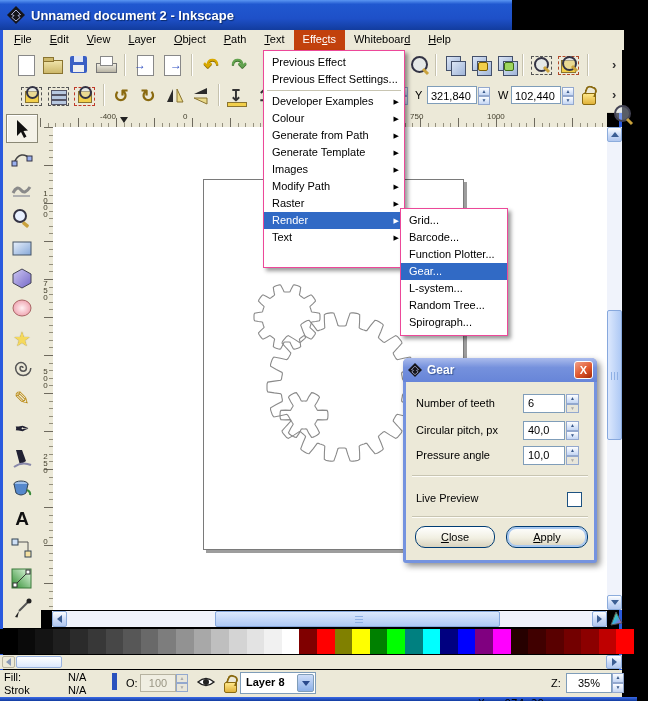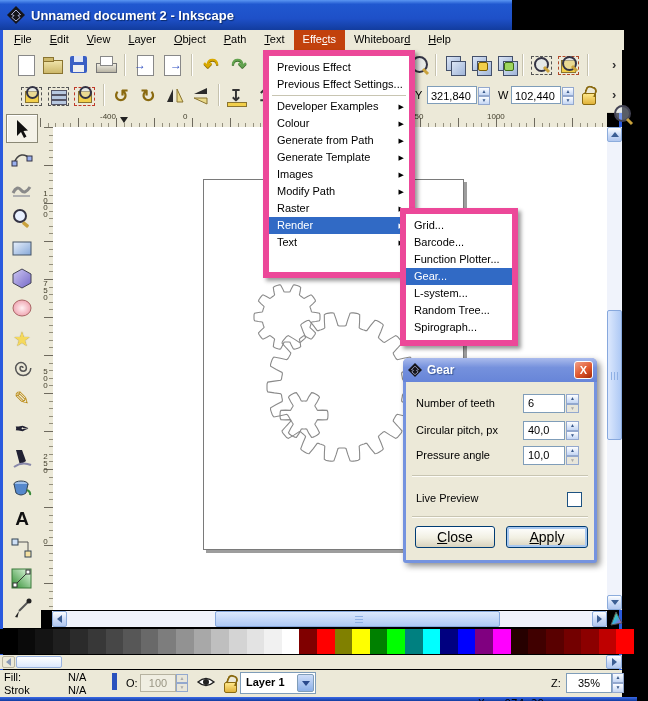--- a/index.html
+++ b/index.html
@@ -88,21 +88,21 @@
   .sb-thumb.h{background:linear-gradient(180deg,#dce8fd,#aec9f5);}
   .chev{width:0;height:0;}
   .chev.up{border-left:4px solid transparent;border-right:4px solid transparent;border-bottom:5px solid #3b5e94;}
   .chev.down{border-left:4px solid transparent;border-right:4px solid transparent;border-top:5px solid #3b5e94;}
   .chev.left{border-top:4px solid transparent;border-bottom:4px solid transparent;border-right:5px solid #3b5e94;}
   .chev.right{border-top:4px solid transparent;border-bottom:4px solid transparent;border-left:5px solid #3b5e94;}
   .grip{position:absolute;background:repeating-linear-gradient(90deg,#8fb0e4 0 1px,transparent 1px 3px);}
   .grip.v{background:repeating-linear-gradient(180deg,#8fb0e4 0 1px,transparent 1px 3px);}
 
   
-  .popup{background:#fff;border:6px solid #ec4899;box-shadow:3px 3px 4px rgba(0,0,0,.4);z-index:40;}
+  .popup{background:#fff;border:1px solid #ec4899;box-shadow:3px 3px 4px rgba(0,0,0,.4);z-index:40;}
   #effects-menu{left:263px;top:50px;width:140px;height:216px;}
   #render-submenu{left:400px;top:208px;width:106px;height:126px;}
   .pm-item{position:relative;height:17px;font-size:11px;line-height:17px;padding-left:8px;color:#000;white-space:nowrap;}
   .pm-item .sub-arrow{position:absolute;right:5px;top:0;font-size:7px;line-height:17px;}
   .pm-item.hl{background:#316ac5;color:#fff;}
   .pm-sep{height:1px;background:#c8c5b2;margin:2px 3px;}
 
   
   #gear-dialog{left:403px;top:358px;width:194px;height:205px;z-index:50;
     border-radius:6px 6px 3px 3px;box-shadow:3px 3px 6px rgba(0,0,0,.45);
@@ -114,23 +114,23 @@
   #gd-close{position:absolute;right:4px;top:3px;width:19px;height:18px;border-radius:3px;border:1px solid #fff;
     background:linear-gradient(145deg,#f2a088,#e0572e 55%,#a22706);box-sizing:border-box;
     color:#fff;font-weight:bold;font-size:11px;line-height:16px;text-align:center;}
   #gd-body{position:absolute;left:3px;top:24px;width:188px;height:178px;background:#ece9d8;}
   .gd-row-label{position:absolute;left:10px;font-size:11px;color:#000;}
   .gd-field{position:absolute;left:117px;width:42px;height:19px;background:#fff;border:1px solid #7f9db9;
     box-sizing:border-box;font-size:11px;line-height:17px;padding-left:4px;}
   .gd-spin{position:absolute;left:160px;width:13px;height:19px;}
   .gd-sep{position:absolute;left:6px;width:176px;height:1px;background:#c8c5b2;border-bottom:1px solid #fdfcf7;}
   #gd-checkbox{position:absolute;left:161px;top:110px;width:13px;height:13px;background:#fff;border:1px solid #1d5281;}
-  .xp-button{position:absolute;height:22px;border:1px solid #003c74;border-radius:3px;
+  .xp-button{position:absolute;height:22px;border:1px solid #003c74;border-radius:10px;
     background:linear-gradient(180deg,#ffffff,#f1efe2 55%,#d8d2bd);
-    font-size:14px;text-align:center;line-height:20px;color:#000;box-sizing:border-box;}
+    font-size:11px;text-align:center;line-height:20px;color:#000;box-sizing:border-box;}
   .xp-button.focus{box-shadow:inset 0 0 0 2px #a8c8f0;}
 
   
   #palette{left:0;top:629px;width:634px;height:25px;display:flex;}
   .swatch{flex:1;}
   #palette-scroll{left:0;top:655px;width:622px;height:14px;background:#ece9d8;}
   #palette-thumb{position:absolute;left:16px;top:1px;width:46px;height:12px;background:linear-gradient(180deg,#fff,#dce8fd);
     border:1px solid #9ab4e0;border-radius:2px;box-sizing:border-box;}
 
   
@@ -574,21 +574,21 @@
     <svg class="eye-svg" width="20" height="16">
       <path d="M2 8 Q10 1 18 8 Q10 15 2 8 Z" fill="#fff" stroke="#222" stroke-width="1.4"></path>
       <circle cx="10" cy="8" r="3" fill="#222"></circle>
     </svg>
   </span>
   <span class="abs" style="left:222px;top:4px;width:16px;height:18px;">
     <span style="position:absolute;left:2px;top:8px;width:11px;height:9px;background:linear-gradient(180deg,#ffe88a,#e0b23a);border:1px solid #8a6a10;border-radius:2px;"></span>
     <span style="position:absolute;left:5px;top:1px;width:7px;height:8px;border:2px solid #8a6a10;border-bottom:none;border-radius:5px 5px 0 0;transform:rotate(20deg);"></span>
   </span>
   <span class="abs" id="layer-combo">
-    <span class="name">Layer 1</span>
+    <span class="name">Layer 8</span>
     <span id="layer-chevron">
         <span class="chev down" style="border-top-color:#2a4a8c;"></span>
       </span>
   </span>
   <div class="sb-two-line coords" style="left:478px;text-align:right;">
     <div>X:  974,29</div>
     
   </div>
   <span class="abs" style="left:551px;top:7px;font-size:11px;">Z:</span>
   <span class="abs" id="zoom-field">35%</span>

